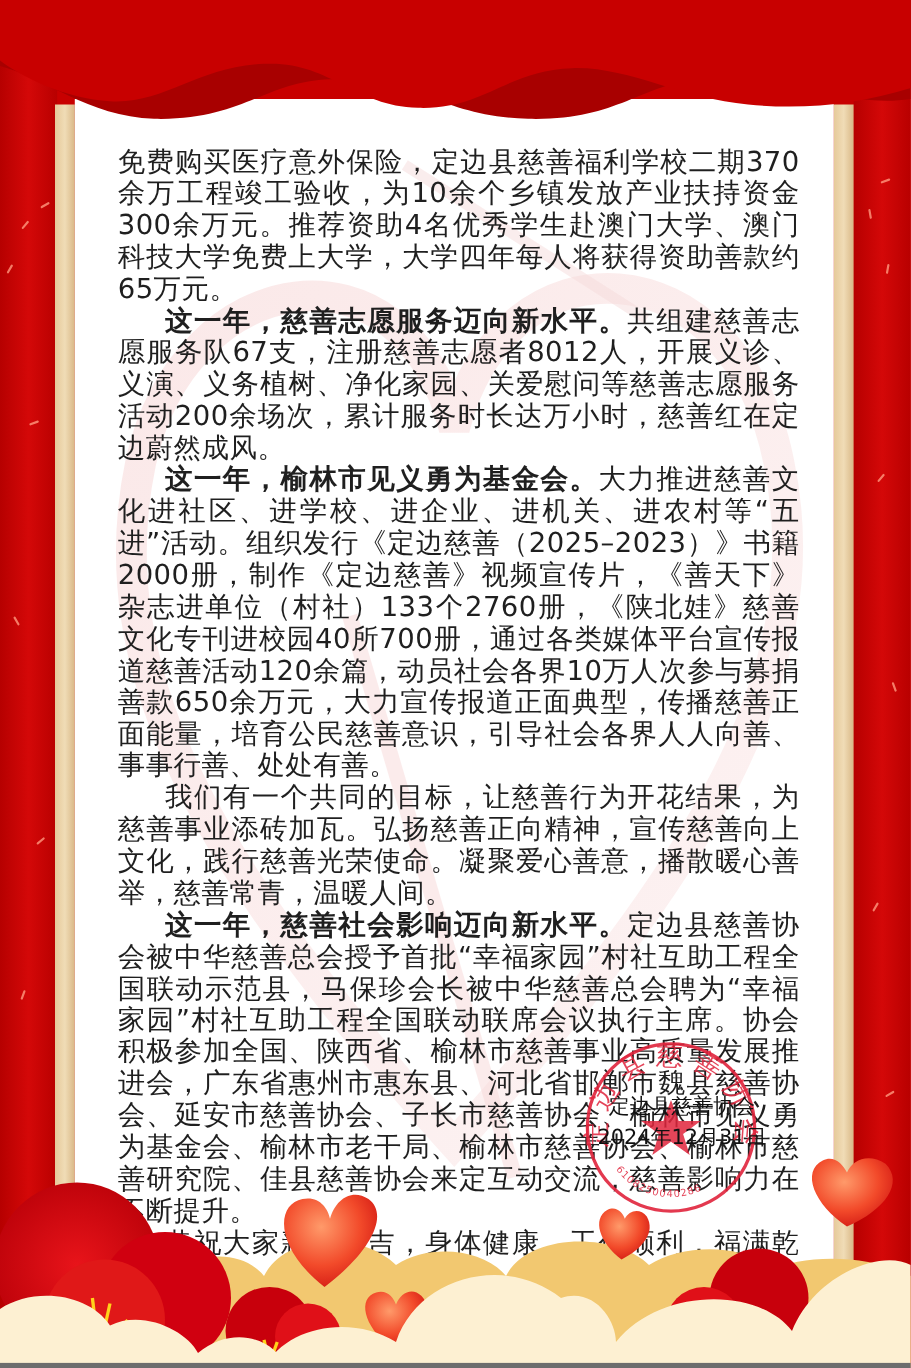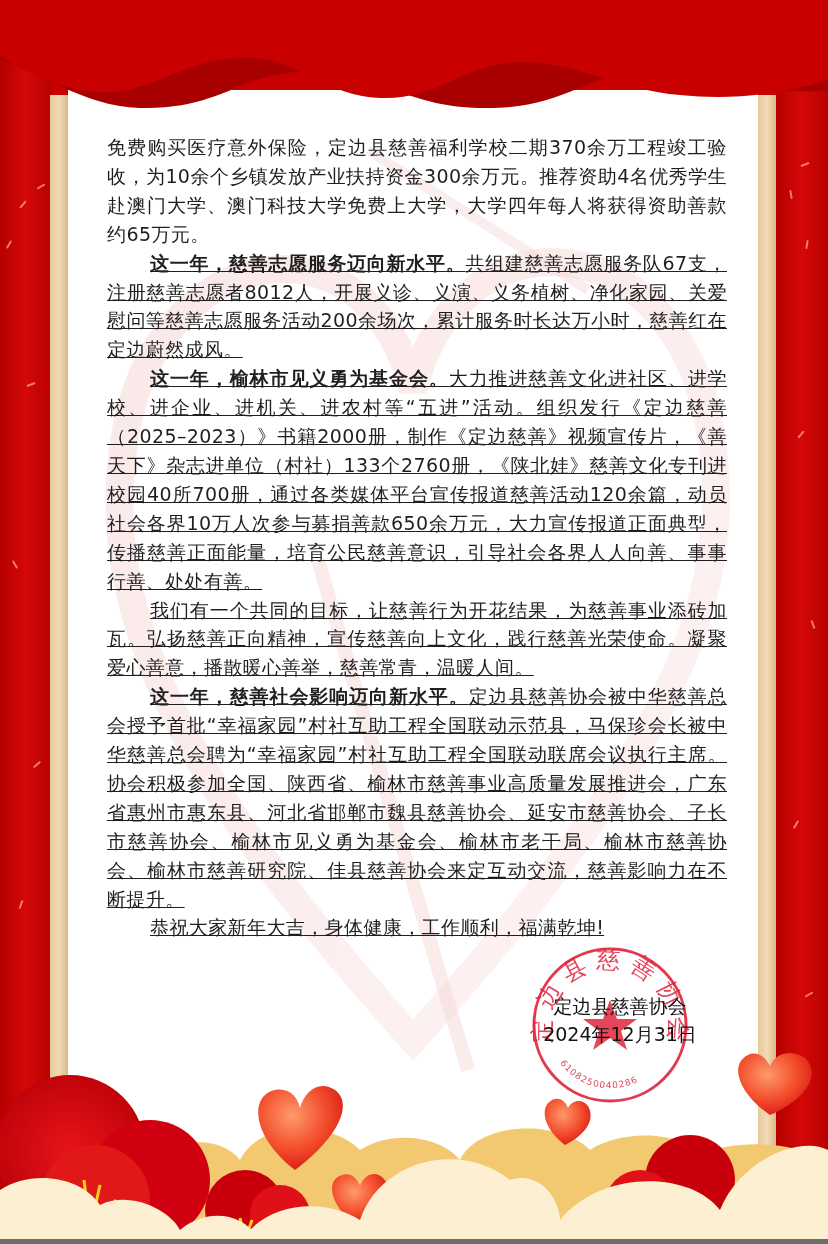--- a/index.html
+++ b/index.html
@@ -7,23 +7,23 @@
   .red-side{position:absolute;top:0;bottom:0;width:52px;background:linear-gradient(90deg,#b60000,#d40808 50%,#b80000);}
   .red-left{left:0;}
   .red-right{right:0;}
   .cream{position:absolute;top:95px;bottom:60px;width:18px;background:linear-gradient(90deg,#e6c99a,#f0dcb6 50%,#d9b887);}
   .cream-left{left:50px;}
   .cream-right{left:758px;}
   .panel{position:absolute;left:68px;top:90px;width:690px;height:1150px;background:#ffffff;overflow:hidden;}
   .watermark{position:absolute;left:0;top:0;width:690px;height:1150px;}
   .curtain{position:absolute;left:0;top:0;width:828px;height:140px;}
   .confetti{position:absolute;width:2px;height:9px;background:#ff9a80;border-radius:1px;opacity:.8;}
-  .content{position:absolute;left:107px;top:133px;width:620px;color:#1f1f1f;font-size:19px;line-height:28.9px;letter-spacing:0.4px;}
+  .content{position:absolute;left:107px;top:133px;width:620px;color:#1f1f1f;font-size:25px;line-height:28.9px;letter-spacing:0.4px;}
   .content p{margin:0;text-align:justify;}
-  .indent{text-indent:43px;text-decoration:underline;}
+  .indent{text-indent:43px;}
   .bold{font-weight:bold;}
   .stamp{position:absolute;left:530px;top:945px;width:160px;height:160px;}
   .sig{position:absolute;left:540px;top:992px;width:160px;text-align:center;color:#111;font-size:19px;line-height:28px;}
   .bottom-deco{position:absolute;left:0;top:1040px;width:828px;height:204px;}
   .graybar{position:absolute;left:0;top:1239px;width:828px;height:5px;background:#6d6d6d;}
 </style>
 </head>
 <body>
 
 <div class="red-side red-left"></div>

